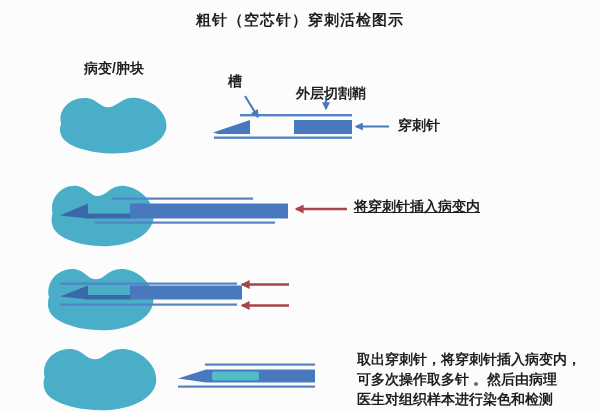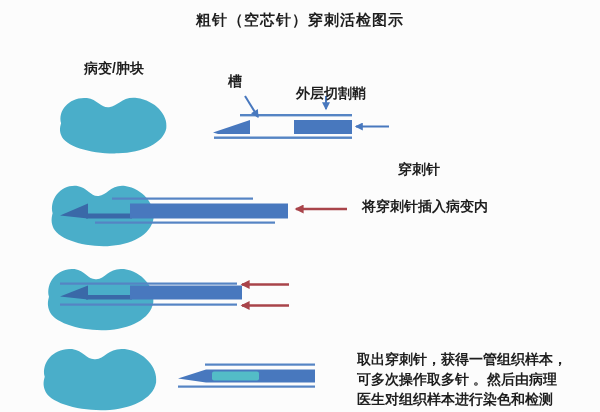--- a/index.html
+++ b/index.html
@@ -4,23 +4,23 @@
 <style>
   html,body{margin:0;padding:0;}
   body{font-family:"Liberation Sans",sans-serif;}
   .stage{position:relative;width:600px;height:412px;background:var(--bg);overflow:hidden;}
   .stage svg{position:absolute;left:0;top:0;}
   .txt{position:absolute;color:var(--text);font-weight:700;white-space:pre-line;}
   .title{left:0;top:11px;width:600px;text-align:center;font-size:15px;letter-spacing:1px;}
   .lesion-label{left:84px;top:60px;font-size:14px;text-align:right;}
   .groove-label{left:228px;top:73px;font-size:14px;}
   .sheath-label{left:296px;top:85px;font-size:14px;}
-  .needle-label{left:398px;top:117px;font-size:14px;margin-top:44px;}
+  .needle-label{left:398px;top:117px;font-size:14px;}
   .step{font-size:14px;line-height:20px;}
-  .step1{left:362px;top:196px;width:210px;}
+  .step1{left:354px;top:196px;width:210px;text-decoration:underline;}
   .step2{left:357px;top:271px;width:215px;}
   .step3{left:357px;top:349px;width:225px;}
 </style>
 </head>
 <body>
 
 <div class="stage">
 
   <svg width="600" height="412" viewBox="0 0 600 412">
     <defs>
@@ -74,16 +74,16 @@
       <rect x="212" y="371.5" width="47" height="9" rx="2" style="fill:var(--sample)"></rect>
     </g>
   </svg>
 
   <div class="txt title">粗针（空芯针）穿刺活检图示</div>
   <div class="txt lesion-label">病变/肿块</div>
   <div class="txt groove-label">槽</div>
   <div class="txt sheath-label">外层切割鞘</div>
   <div class="txt needle-label">穿刺针</div>
   <div class="txt step step1">将穿刺针插入病变内</div>
-  <div class="txt step step3">取出穿刺针，获得一管组织样本，
+  <div class="txt step step3">取出穿刺针，将穿刺针插入病变内，
 可多次操作取多针 。然后由病理
 医生对组织样本进行染色和检测</div>
 </div>
 
 </body></html>

